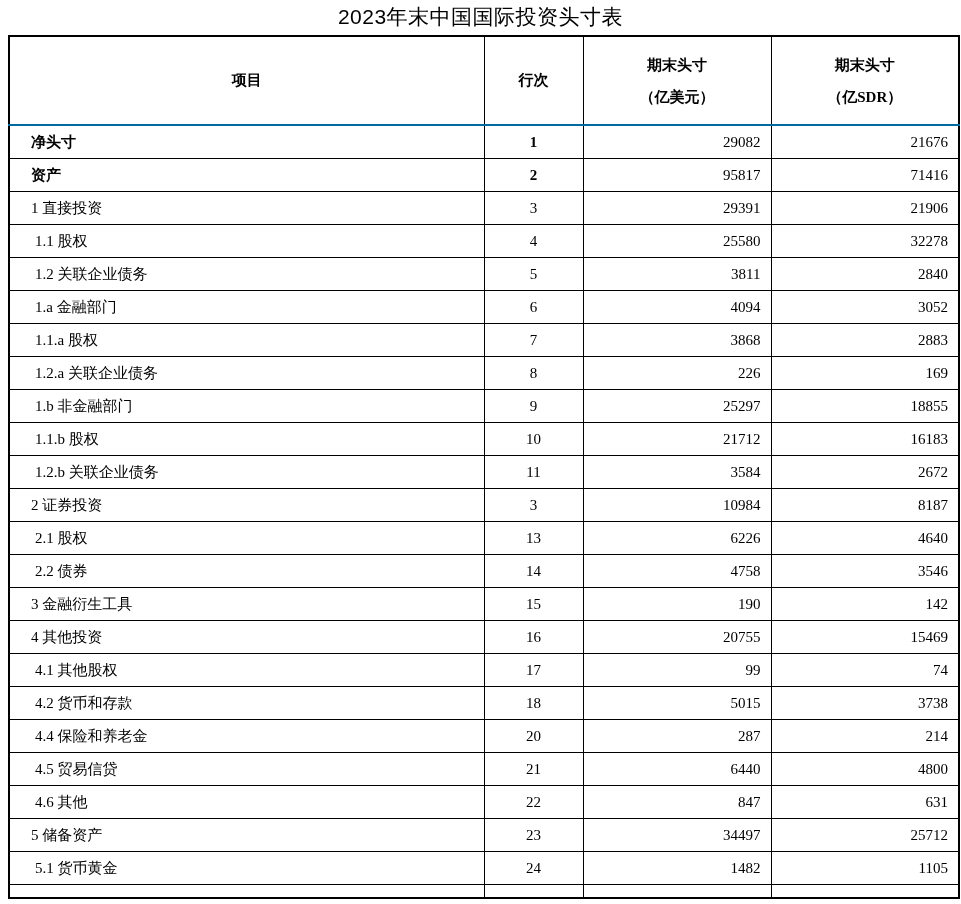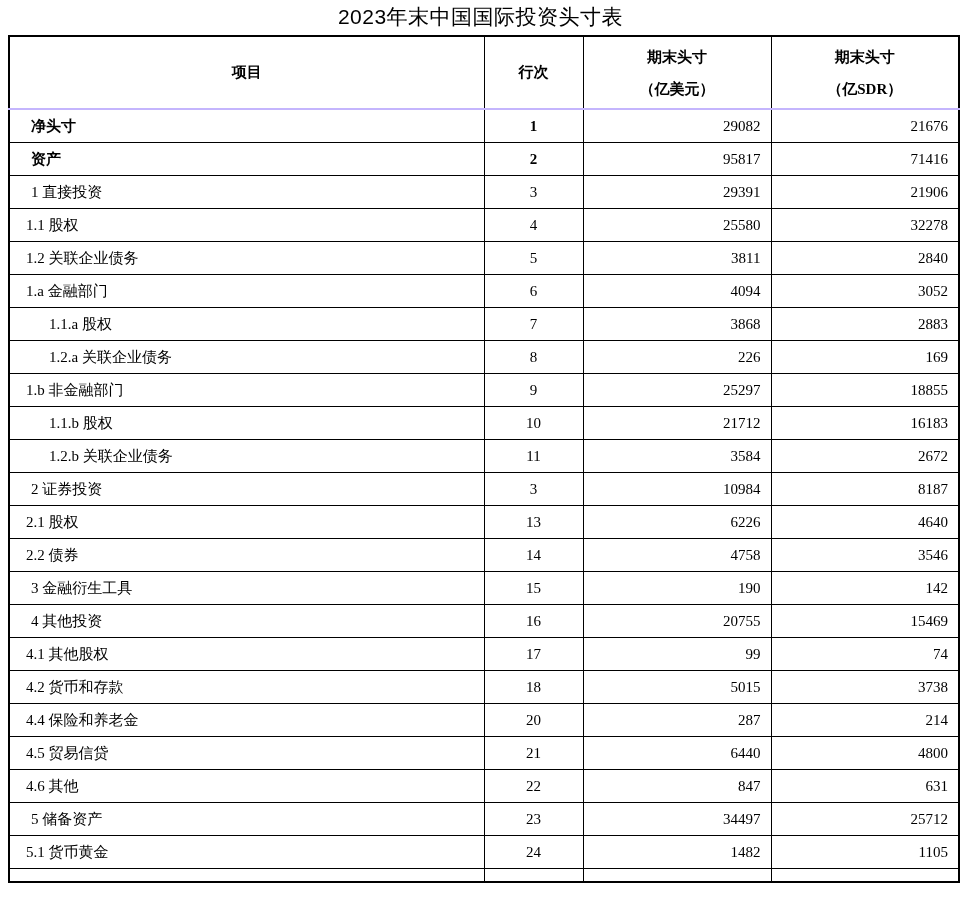--- a/index.html
+++ b/index.html
@@ -36,37 +36,37 @@
     border-collapse: collapse;
     table-layout: fixed;
     font-family: "Liberation Serif", "DejaVu Serif", serif;
     font-size: 15px;
     color: #000000;
     background: #ffffff;
   }
   table.iip { border: 2px solid #000000; }
   .iip th, .iip td { border: 1px solid #000000; overflow: hidden; white-space: nowrap; }
   .iip thead th {
-    border-bottom: 2px solid #c4b5fd;
+    border-bottom: 2px solid #0369a1;
     font-weight: bold;
     height: 71px;
     vertical-align: middle;
     text-align: center;
-    padding: 0;
+    padding: 8px;
   }
   .iip thead th.num-h { line-height: 32px; }
   .iip tbody td {
     height: 32px;
     padding-top: 0;
     padding-bottom: 0;
     vertical-align: middle;
   }
   .iip td.item { text-align: left; padding-left: 21px; }
-  .iip td.item.ind1 { padding-left: 16px; }
-  .iip td.item.ind2 { padding-left: 39px; }
+  .iip td.item.ind1 { padding-left: 25px; }
+  .iip td.item.ind2 { padding-left: 25px; }
   .iip td.line { text-align: center; padding: 0; }
   .iip td.num { text-align: right; padding-right: 10px; }
   .iip tr.bold td.item, .iip tr.bold td.line { font-weight: bold; }
   .iip tr.partial td { height: 12px; border-bottom: none; }
 </style>
 </head>
 <body>
 
 <div class="page">
   <div class="title">2023年末中国国际投资头寸表</div>

